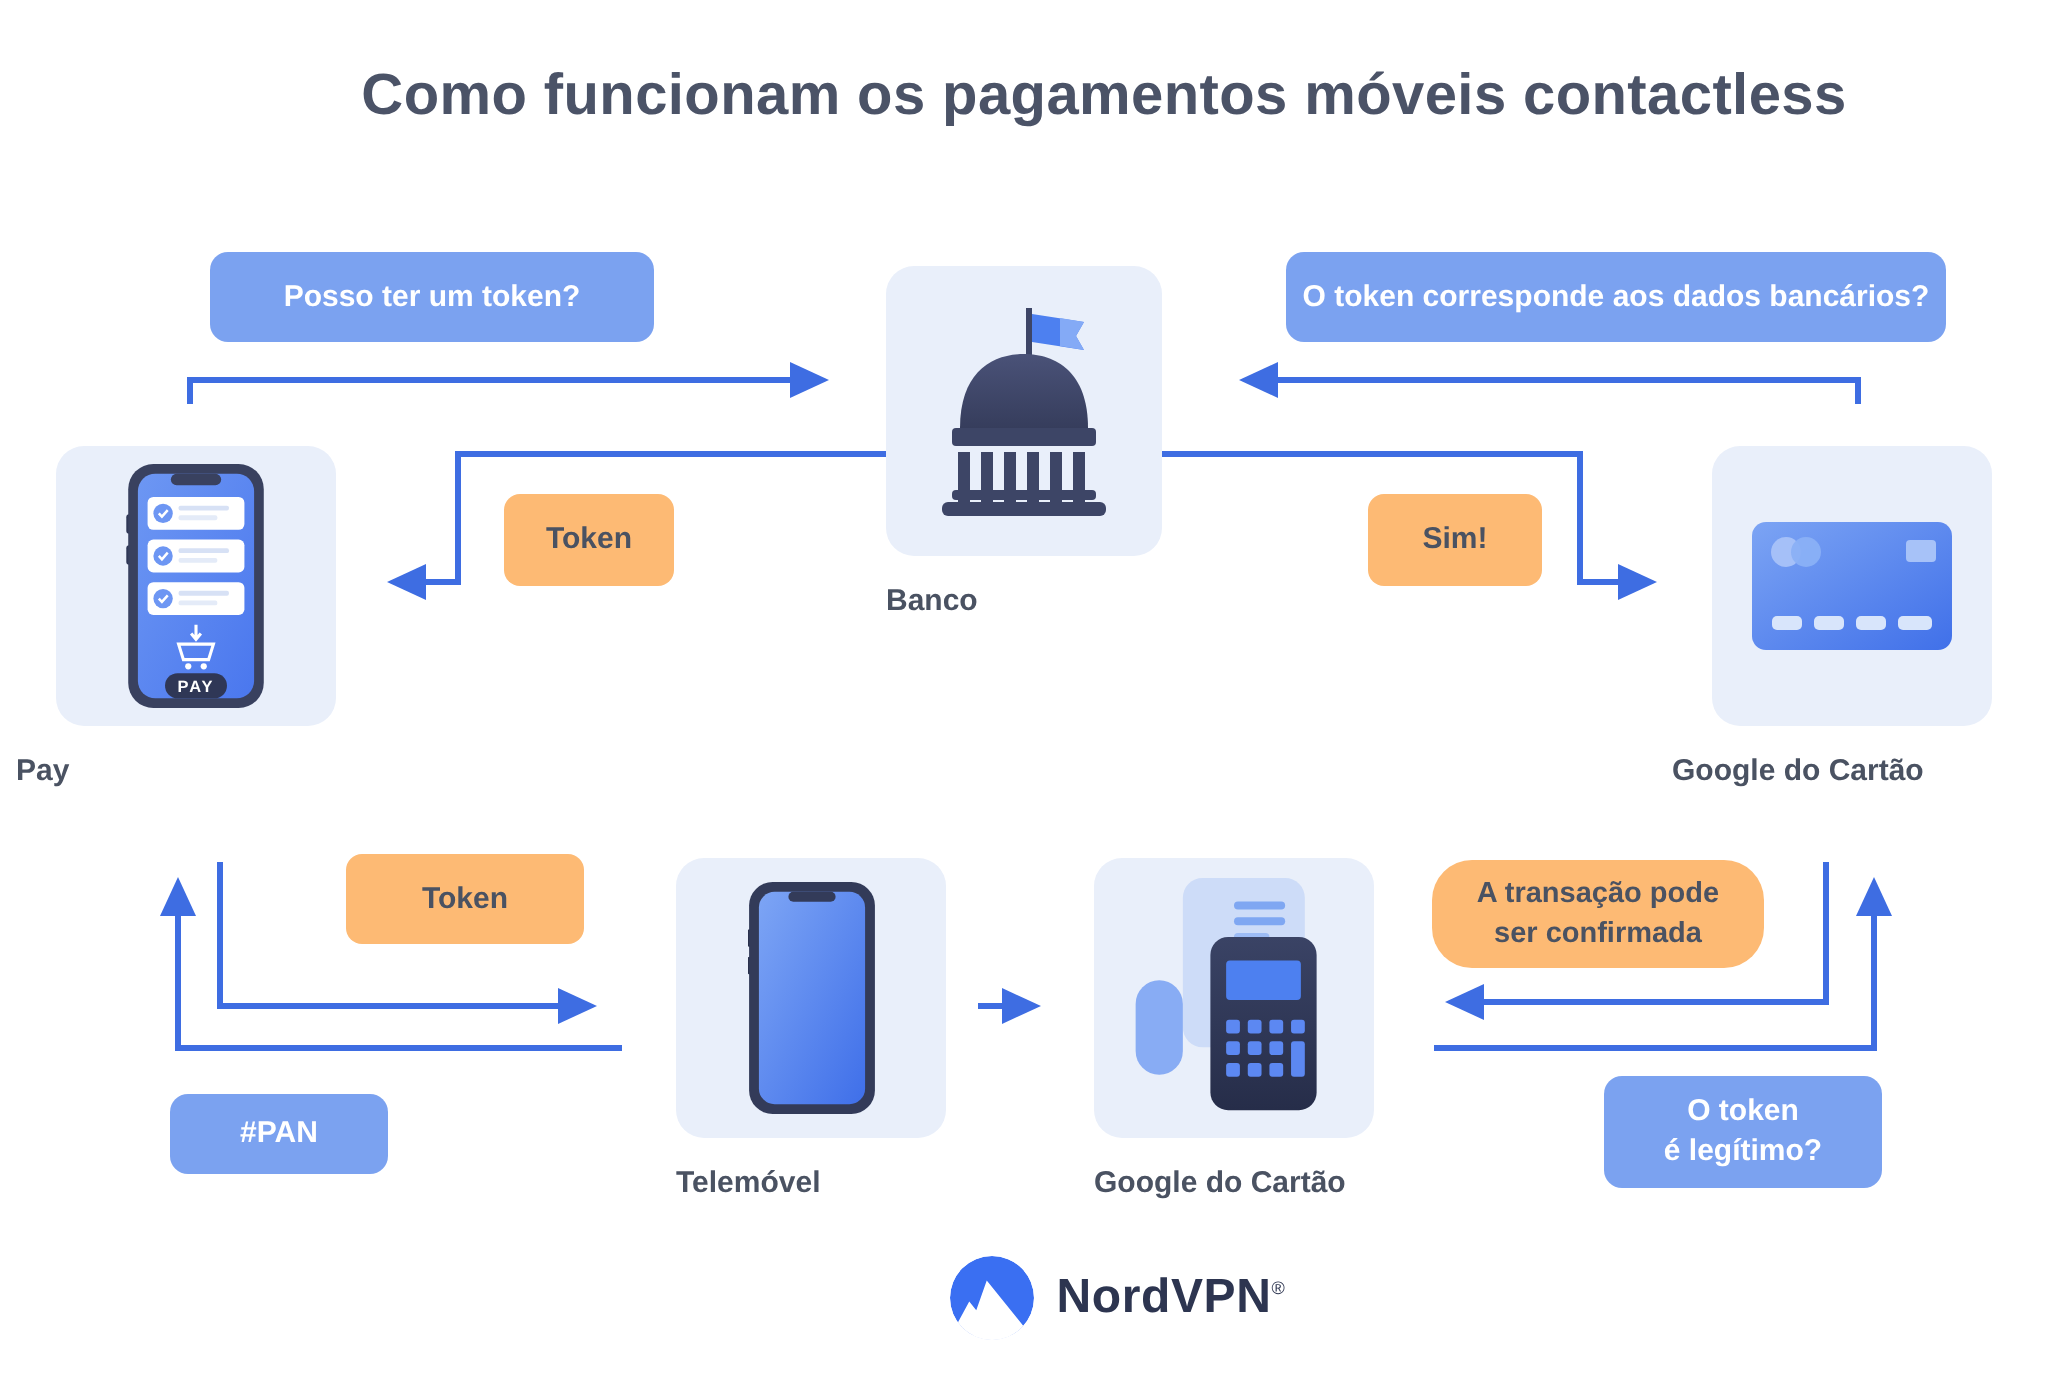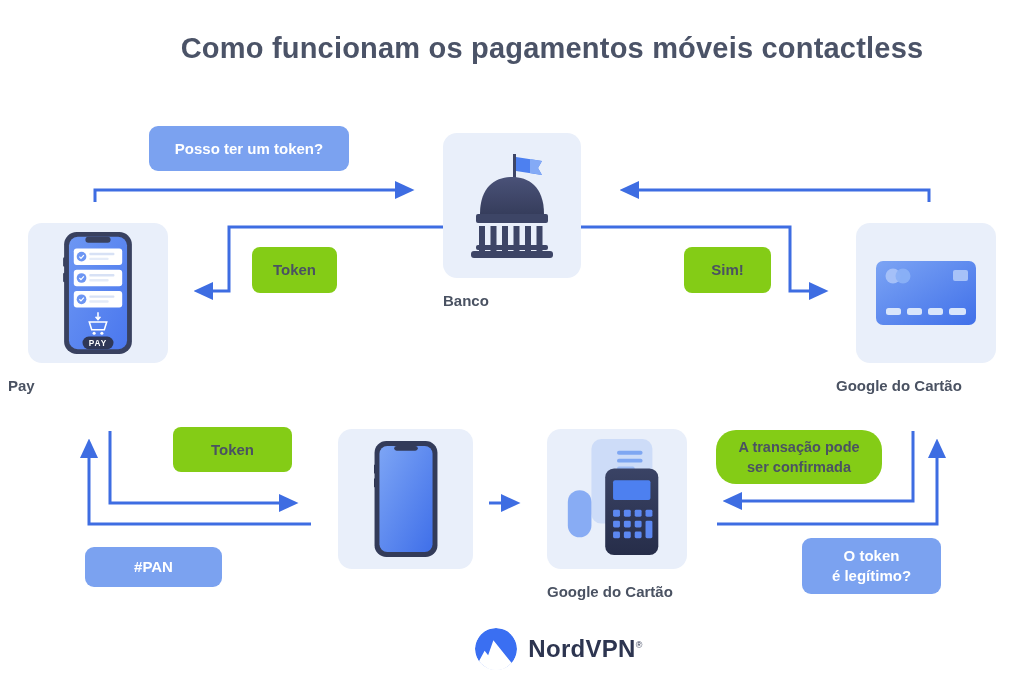--- a/index.html
+++ b/index.html
@@ -19,40 +19,40 @@
   .node-label{
     position:absolute;text-align:left;font-size:15px;font-weight:600;
     color:#4a5262;line-height:21px;
   }
   .bubble{
     position:absolute;background:#7ba2f0;border-radius:9px;color:#ffffff;
     font-size:15px;font-weight:bold;display:flex;flex-direction:column;
     align-items:center;justify-content:center;text-align:center;line-height:20px;
   }
   .plain-label{
-    position:absolute;background:#84cc16;border-radius:8px;color:#4a5262;
+    position:absolute;background:#fdba74;border-radius:8px;color:#4a5262;
     font-size:15px;font-weight:600;display:flex;flex-direction:column;
     align-items:center;justify-content:center;text-align:center;line-height:20px;
   }
   
   .card-bank{left:443px;top:133px;width:138px;height:145px;}
   .card-wallet{left:28px;top:223px;width:140px;height:140px;}
   .card-issuer{left:856px;top:223px;width:140px;height:140px;}
   .card-phone{left:338px;top:429px;width:135px;height:140px;}
   .card-reader{left:547px;top:429px;width:140px;height:140px;}
   
   .label-bank{left:443px;top:290px;width:138px;}
   .label-wallet{left:8px;top:375px;width:180px;}
   .label-issuer{left:836px;top:375px;width:180px;}
   .label-phone{left:338px;top:581px;width:135px;}
   .label-reader{left:547px;top:581px;width:140px;}
   
-  .bubble-ask-token{left:105px;top:126px;width:200px;height:45px;margin-left:44px;}
+  .bubble-ask-token{left:105px;top:126px;width:222px;height:45px;}
   .bubble-ask-match{left:643px;top:126px;width:330px;height:45px;}
-  .bubble-pan{left:85px;top:547px;width:137px;height:40px;}
+  .bubble-pan{left:85px;top:547px;width:109px;height:40px;}
   .bubble-legit{left:802px;top:538px;width:139px;height:56px;}
   
   .plain-token-top{left:252px;top:247px;width:85px;height:46px;}
   .plain-sim{left:684px;top:247px;width:87px;height:46px;}
   .plain-token-bottom{left:173px;top:427px;width:119px;height:45px;}
   .plain-confirm{left:716px;top:430px;width:166px;height:54px;font-size:14.5px;border-radius:20px;}
   
   .footer{
     position:absolute;left:0;top:624px;width:1024px;height:50px;
     display:flex;align-items:center;justify-content:center;gap:11px;padding-left:47px;
@@ -193,20 +193,21 @@
             <stop offset="1" stop-color="#3f6fe9"></stop>
         </linearGradient>
       </defs>
       <rect x="-1" y="24" width="3" height="9" rx="1.5" fill="#29304c"></rect>
       <rect x="-1" y="38" width="3" height="9" rx="1.5" fill="#29304c"></rect>
       <rect x="0" y="0" width="64" height="118" rx="12" fill="#333b59"></rect>
       <rect x="5" y="5" width="54" height="108" rx="8" fill="url(#telg)"></rect>
       <rect x="20" y="5" width="24" height="5" rx="2.5" fill="#333b59"></rect>
     </svg>
   </div>
+  <div class="node-label label-phone">Telemóvel</div>
 
   <div class="node-card card-reader">
     <svg width="112" height="120" viewBox="0 0 112 122">
       <defs>
         <linearGradient id="posg" x1="0" y1="0" x2="0" y2="1">
           <stop offset="0" stop-color="#3a4365"></stop>
             <stop offset="1" stop-color="#262d49"></stop>
         </linearGradient>
       </defs>
       <rect x="30" y="0" width="62" height="86" rx="10" fill="#cddcf8"></rect>
@@ -229,20 +230,23 @@
         <rect x="74" y="94" width="7" height="7" rx="1.5"></rect>
         <rect x="85" y="83" width="7" height="18" rx="1.5"></rect>
       </g>
     </svg>
   </div>
   <div class="node-label label-reader">Google do Cartão</div>
 
   <div class="bubble bubble-ask-token">
     <span>Posso ter um token?</span>
   </div>
+  <div class="bubble bubble-ask-match">
+    <span>O token corresponde aos dados bancários?</span>
+  </div>
   <div class="bubble bubble-pan">
     <span>#PAN</span>
   </div>
   <div class="bubble bubble-legit">
     <span>O token</span>
     <span>é legítimo?</span>
   </div>
 
   <div class="plain-label plain-token-top">
     <span>Token</span>

